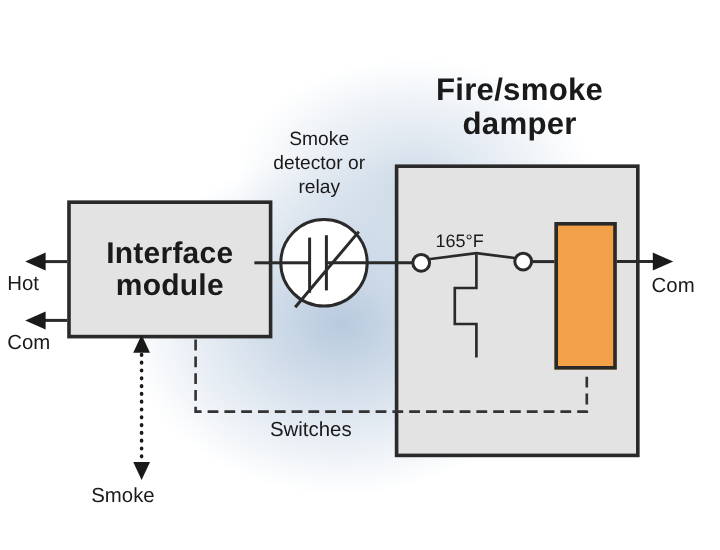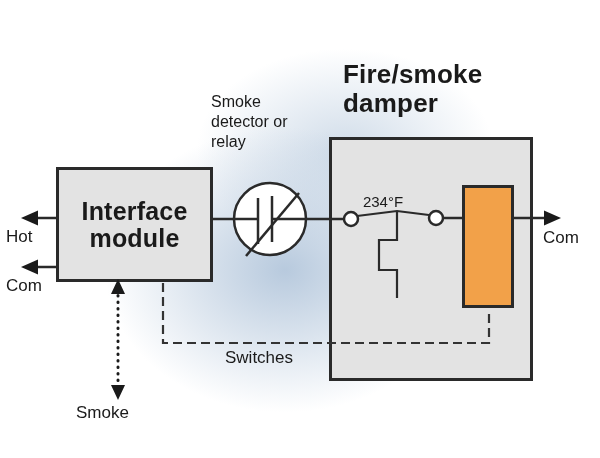--- a/index.html
+++ b/index.html
@@ -10,35 +10,35 @@
       radial-gradient(ellipse 190px 130px at 345px 150px, rgba(189,206,224,0.70), rgba(255,255,255,0) 78%),
       #ffffff;
     font-family:"Liberation Sans", sans-serif;
     color:#1a1a1a;
   }
   .abs{position:absolute;}
   .box{
     box-sizing:border-box;border:3px solid #2a2a2a;background:#e3e3e3;
   }
   .module-box{
-    left:56px;top:167px;width:157px;height:115px;
+    left:56px;top:167px;width:171px;height:115px;
     display:flex;align-items:center;justify-content:flex-start;text-align:center;
     font-weight:bold;font-size:25px;line-height:1.08;letter-spacing:0.2px;
   }
   .damper-box{left:329px;top:137px;width:204px;height:244px;}
   .actuator{
     left:462px;top:185px;width:52px;height:123px;box-sizing:border-box;
     background:#f2a149;border:3px solid #2a2a2a;
   }
   .lbl{white-space:pre-line;}
   .lbl-title{
-    left:343px;top:60px;width:180px;
+    left:343px;top:60px;width:180px;text-align:center;
     font-weight:bold;font-size:26px;line-height:1.1;letter-spacing:0.2px;
   }
-  .lbl-smoke{left:211px;top:92px;width:110px;font-size:16px;line-height:1.25;}
+  .lbl-smoke{left:211px;top:107px;width:110px;text-align:center;font-size:16px;line-height:1.25;}
   .lbl-temp{left:352px;top:193px;width:62px;text-align:center;font-size:15px;}
   .lbl-hot{left:6px;top:227px;font-size:17px;}
   .lbl-com-left{left:6px;top:276px;font-size:17px;}
   .lbl-com-right{left:543px;top:228px;font-size:17px;}
   .lbl-switches{left:196px;top:348px;font-size:17px;margin-left:29px;}
   .lbl-bacnet{left:76px;top:403px;font-size:17px;}
   svg.overlay{left:0;top:0;pointer-events:none;}
 </style>
 </head>
 <body>
@@ -83,20 +83,20 @@
 
     <polyline points="163,283 163,343 489,343 489,309" fill="none" stroke="#333333" stroke-width="2.2" stroke-dasharray="9,5"></polyline>
 
     <line x1="118" y1="289" x2="118" y2="390" stroke="#1a1a1a" stroke-width="3" stroke-dasharray="0.5,6" stroke-linecap="round"></line>
     <polygon points="118,279 111,294 125,294" fill="#1a1a1a"></polygon>
     <polygon points="118,400 111,385 125,385" fill="#1a1a1a"></polygon>
   </svg>
 
   <div class="abs lbl lbl-title">Fire/smoke damper</div>
   <div class="abs lbl lbl-smoke">Smoke detector or relay</div>
-  <div class="abs lbl lbl-temp">234°F</div>
+  <div class="abs lbl lbl-temp">165°F</div>
   <div class="abs lbl lbl-hot">Hot</div>
   <div class="abs lbl lbl-com-left">Com</div>
   <div class="abs lbl lbl-com-right">Com</div>
   <div class="abs lbl lbl-switches">Switches</div>
   <div class="abs lbl lbl-bacnet">Smoke</div>
 
 </div>
 
 </body></html>

